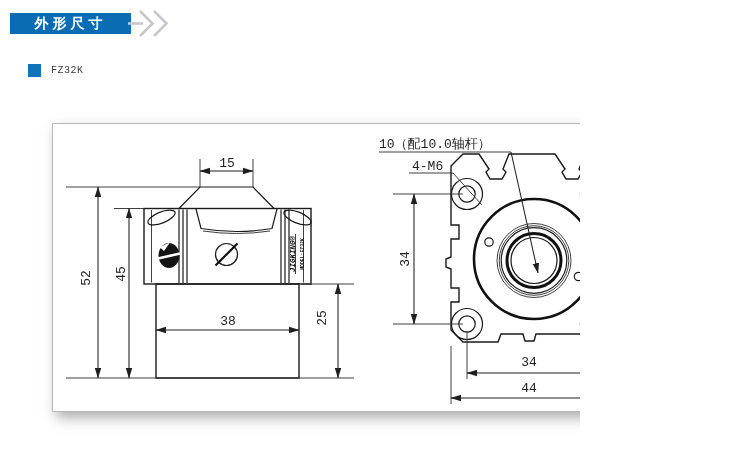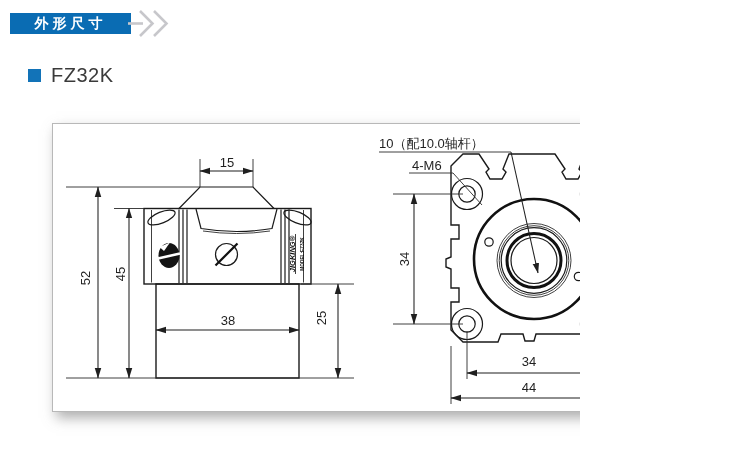--- a/index.html
+++ b/index.html
@@ -1,24 +1,24 @@
 <!DOCTYPE html>
 <html><head>
 <meta charset="utf-8">
 <style>
   html,body{margin:0;padding:0;background:#ffffff;}
   .page{position:relative;width:580px;height:459px;background:#fff;overflow:hidden;
-        font-family:Liberation Sans, sans-serif;}
+        font-family:Liberation Mono, monospace;}
   .badge{position:absolute;left:10px;top:13px;width:121px;height:21px;background:#0a6cb3;
          color:#fff;font-size:14px;font-weight:bold;letter-spacing:4px;
          display:flex;align-items:center;justify-content:center;}
   .chev{position:absolute;left:128px;top:8px;}
   .model-row{position:absolute;left:28px;top:64px;display:flex;align-items:center;}
   .bullet{width:13px;height:13px;background:#1273b8;margin-right:10px;}
-  .model-label{font-size:20px;color:#3a3a3a;letter-spacing:0.5px;}
+  .model-label{font-size:10px;color:#3a3a3a;letter-spacing:0.5px;}
   .draw-box{position:absolute;left:52px;top:123px;width:626px;height:287px;background:#fff;
             border:1px solid #b8b8b8;box-shadow:4px 6px 12px rgba(110,110,110,0.55);}
   svg{display:block;}
   .ln{stroke:#1a1a1a;stroke-width:1.4;fill:none;}
   .md{stroke:#1a1a1a;stroke-width:1.2;fill:none;}
   .thin{stroke:#2a2a2a;stroke-width:0.9;fill:none;}
   .dim{stroke:#1f1f1f;stroke-width:1.05;fill:none;}
   .thick{stroke:#111;stroke-width:2.6;fill:none;}
   text.d{font-size:13px;fill:#1f1f1f;}
 </style>

